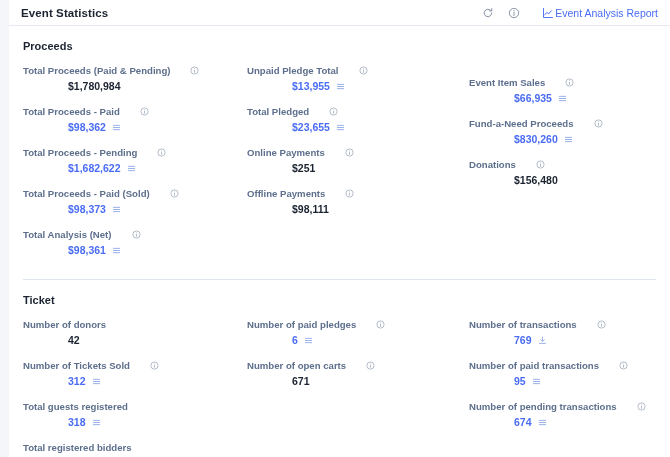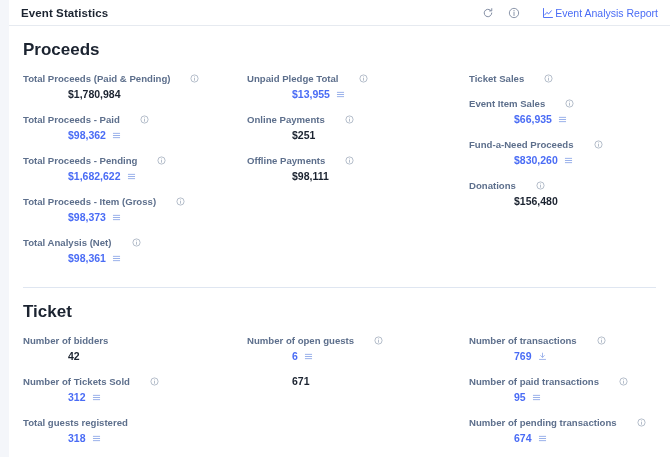--- a/index.html
+++ b/index.html
@@ -75,21 +75,21 @@
     cursor: pointer;
     margin-left: 9px;
   }
   .report-link .chart-ic { width: 12px; height: 12px; display:block; }
 
   
   .panel-body {
     padding: 12px 14px 0 14px;
   }
   .section-title {
-    font-size: 17px;
+    font-size: 11px;
     font-weight: bold;
     color: #1b2330;
     margin: 2px 0 12px 0;
   }
   .divider {
     height: 1px;
     background: #dfe6f1;
     margin: 10px 0 0 0;
   }
 
@@ -241,21 +241,21 @@
                       <svg viewBox="0 0 16 16" fill="none" stroke="currentColor" stroke-width="1.6" stroke-linecap="round">
                         <path d="M2.4 4.2h11.2"></path>
                         <path d="M2.4 8h11.2"></path>
                         <path d="M2.4 11.8h11.2"></path>
                       </svg>
                     </span>
                   </div>
                 </div>
                 <div class="stat">
                   <div class="stat-label">
-                    <span>Total Proceeds - Item (Gross)</span>
+                    <span>Total Proceeds - Paid (Sold)</span>
                     <span class="info-ic">
                       <svg viewBox="0 0 16 16" fill="none" stroke="currentColor" stroke-width="1.3">
                         <circle cx="8" cy="8" r="6.4"></circle>
                         <path d="M8 7.2v4" stroke-linecap="round"></path>
                         <circle cx="8" cy="4.7" r="0.8" fill="currentColor" stroke="none"></circle>
                       </svg>
                     </span>
                   </div>
                   <div class="stat-value-row">
                     <span class="stat-value link">$98,373</span>
@@ -309,20 +309,42 @@
                       <svg viewBox="0 0 16 16" fill="none" stroke="currentColor" stroke-width="1.6" stroke-linecap="round">
                         <path d="M2.4 4.2h11.2"></path>
                         <path d="M2.4 8h11.2"></path>
                         <path d="M2.4 11.8h11.2"></path>
                       </svg>
                     </span>
                   </div>
                 </div>
                 <div class="stat">
                   <div class="stat-label">
+                    <span>Total Pledged</span>
+                    <span class="info-ic">
+                      <svg viewBox="0 0 16 16" fill="none" stroke="currentColor" stroke-width="1.3">
+                        <circle cx="8" cy="8" r="6.4"></circle>
+                        <path d="M8 7.2v4" stroke-linecap="round"></path>
+                        <circle cx="8" cy="4.7" r="0.8" fill="currentColor" stroke="none"></circle>
+                      </svg>
+                    </span>
+                  </div>
+                  <div class="stat-value-row">
+                    <span class="stat-value link">$23,655</span>
+                    <span class="act-ic">
+                      <svg viewBox="0 0 16 16" fill="none" stroke="currentColor" stroke-width="1.6" stroke-linecap="round">
+                        <path d="M2.4 4.2h11.2"></path>
+                        <path d="M2.4 8h11.2"></path>
+                        <path d="M2.4 11.8h11.2"></path>
+                      </svg>
+                    </span>
+                  </div>
+                </div>
+                <div class="stat">
+                  <div class="stat-label">
                     <span>Online Payments</span>
                     <span class="info-ic">
                       <svg viewBox="0 0 16 16" fill="none" stroke="currentColor" stroke-width="1.3">
                         <circle cx="8" cy="8" r="6.4"></circle>
                         <path d="M8 7.2v4" stroke-linecap="round"></path>
                         <circle cx="8" cy="4.7" r="0.8" fill="currentColor" stroke="none"></circle>
                       </svg>
                     </span>
                   </div>
                   <div class="stat-value-row">
@@ -340,30 +362,20 @@
                       </svg>
                     </span>
                   </div>
                   <div class="stat-value-row">
                     <span class="stat-value">$98,111</span>
                   </div>
                 </div>
               </div>
               <div class="col">
                 <div class="stat">
-                  <div class="stat-label">
-                    <span>Ticket Sales</span>
-                    <span class="info-ic">
-                      <svg viewBox="0 0 16 16" fill="none" stroke="currentColor" stroke-width="1.3">
-                        <circle cx="8" cy="8" r="6.4"></circle>
-                        <path d="M8 7.2v4" stroke-linecap="round"></path>
-                        <circle cx="8" cy="4.7" r="0.8" fill="currentColor" stroke="none"></circle>
-                      </svg>
-                    </span>
-                  </div>
                 </div>
                 <div class="stat">
                   <div class="stat-label">
                     <span>Event Item Sales</span>
                     <span class="info-ic">
                       <svg viewBox="0 0 16 16" fill="none" stroke="currentColor" stroke-width="1.3">
                         <circle cx="8" cy="8" r="6.4"></circle>
                         <path d="M8 7.2v4" stroke-linecap="round"></path>
                         <circle cx="8" cy="4.7" r="0.8" fill="currentColor" stroke="none"></circle>
                       </svg>
@@ -420,21 +432,21 @@
               </div>
             </div>
           </div>
           <div class="divider" style="margin-bottom: 14px;"></div>
           <div>
             <div class="section-title">Ticket</div>
             <div class="grid">
               <div class="col">
                 <div class="stat">
                   <div class="stat-label">
-                    <span>Number of bidders</span>
+                    <span>Number of donors</span>
                   </div>
                   <div class="stat-value-row">
                     <span class="stat-value">42</span>
                   </div>
                 </div>
                 <div class="stat">
                   <div class="stat-label">
                     <span>Number of Tickets Sold</span>
                     <span class="info-ic">
                       <svg viewBox="0 0 16 16" fill="none" stroke="currentColor" stroke-width="1.3">
@@ -472,41 +484,51 @@
                 </div>
                 <div class="stat">
                   <div class="stat-label">
                     <span>Total registered bidders</span>
                   </div>
                 </div>
               </div>
               <div class="col">
                 <div class="stat">
                   <div class="stat-label">
-                    <span>Number of open guests</span>
+                    <span>Number of paid pledges</span>
                     <span class="info-ic">
                       <svg viewBox="0 0 16 16" fill="none" stroke="currentColor" stroke-width="1.3">
                         <circle cx="8" cy="8" r="6.4"></circle>
                         <path d="M8 7.2v4" stroke-linecap="round"></path>
                         <circle cx="8" cy="4.7" r="0.8" fill="currentColor" stroke="none"></circle>
                       </svg>
                     </span>
                   </div>
                   <div class="stat-value-row">
                     <span class="stat-value link">6</span>
                     <span class="act-ic">
                       <svg viewBox="0 0 16 16" fill="none" stroke="currentColor" stroke-width="1.6" stroke-linecap="round">
                         <path d="M2.4 4.2h11.2"></path>
                         <path d="M2.4 8h11.2"></path>
                         <path d="M2.4 11.8h11.2"></path>
                       </svg>
                     </span>
                   </div>
                 </div>
                 <div class="stat">
+                  <div class="stat-label">
+                    <span>Number of open carts</span>
+                    <span class="info-ic">
+                      <svg viewBox="0 0 16 16" fill="none" stroke="currentColor" stroke-width="1.3">
+                        <circle cx="8" cy="8" r="6.4"></circle>
+                        <path d="M8 7.2v4" stroke-linecap="round"></path>
+                        <circle cx="8" cy="4.7" r="0.8" fill="currentColor" stroke="none"></circle>
+                      </svg>
+                    </span>
+                  </div>
                   <div class="stat-value-row">
                     <span class="stat-value">671</span>
                   </div>
                 </div>
               </div>
               <div class="col">
                 <div class="stat">
                   <div class="stat-label">
                     <span>Number of transactions</span>
                     <span class="info-ic">

